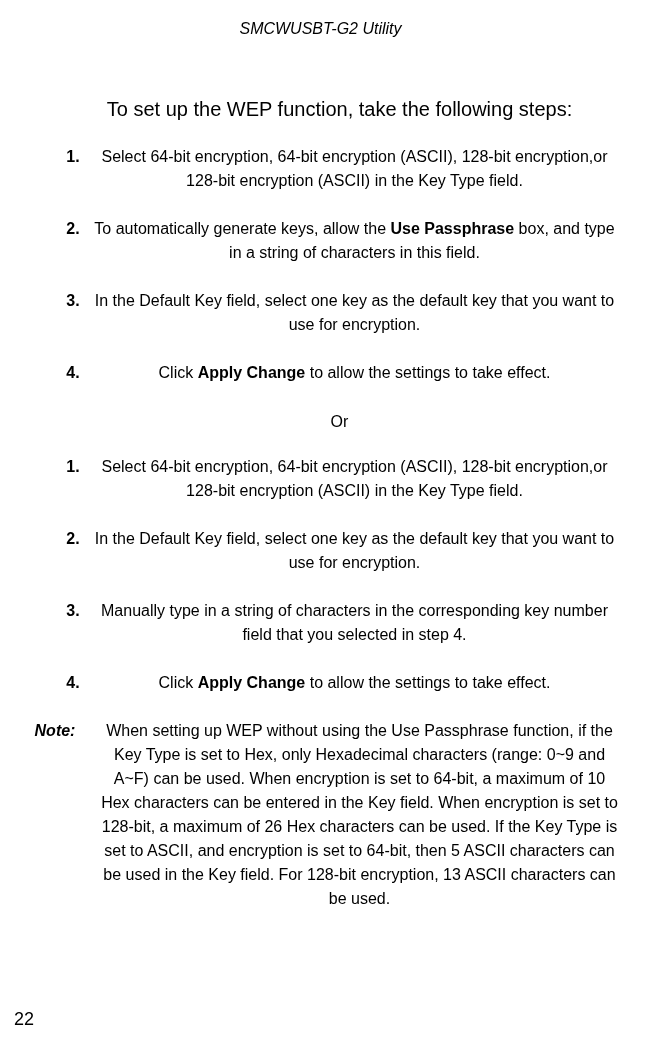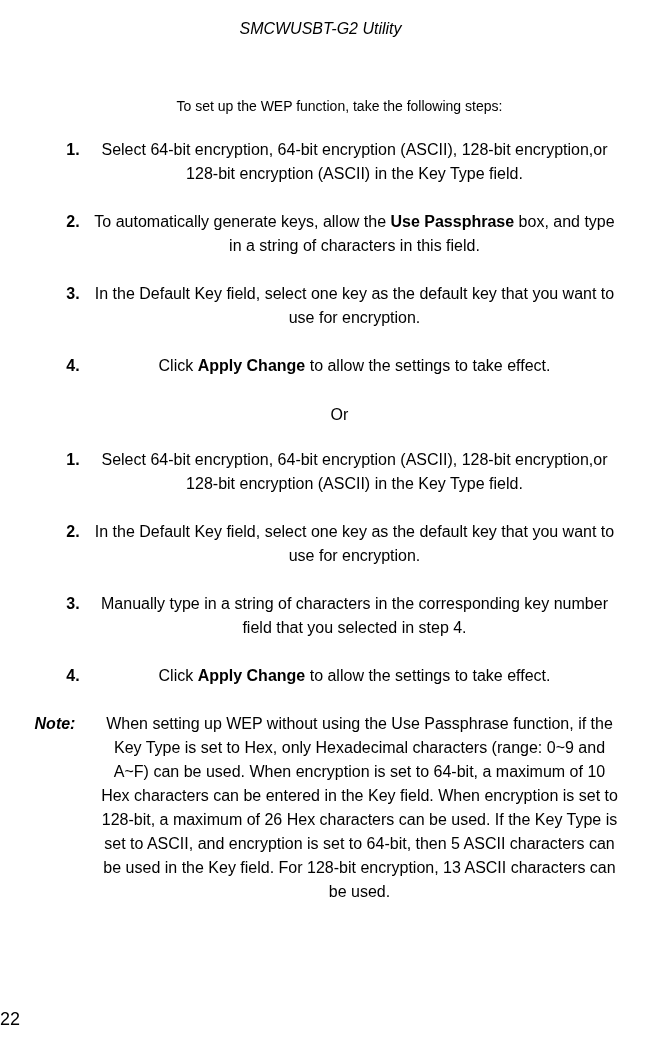--- a/index.html
+++ b/index.html
@@ -18,21 +18,21 @@
       height: 100%;
       position: relative;
       text-align: center;
     }
     .header-title {
       font-style: italic;
       font-size: 16px;
       margin-bottom: 60px;
     }
     .intro {
-      font-size: 14px;
+      font-size: 20px;
       margin-left: 38px;
       margin-bottom: 24px;
     }
     .list {
       margin-left: 38px;
     }
     .list-item {
       display: flex;
       margin-bottom: 24px;
       font-size: 16px;
@@ -66,21 +66,21 @@
       padding-left: 0;
       font-style: italic;
     }
     .note-content {
       flex: 1;
       padding-left: 8px;
     }
     .page-number {
       position: absolute;
       bottom: 20px;
-      left: 0px;
+      left: 14px;
       font-size: 18px;
     }
   </style>
 </head>
 <body>
 
 <div class="page">
   <div class="header-title">SMCWUSBT-G2 Utility</div>
 
   <div class="intro">To set up the WEP function, take the following steps:</div>

